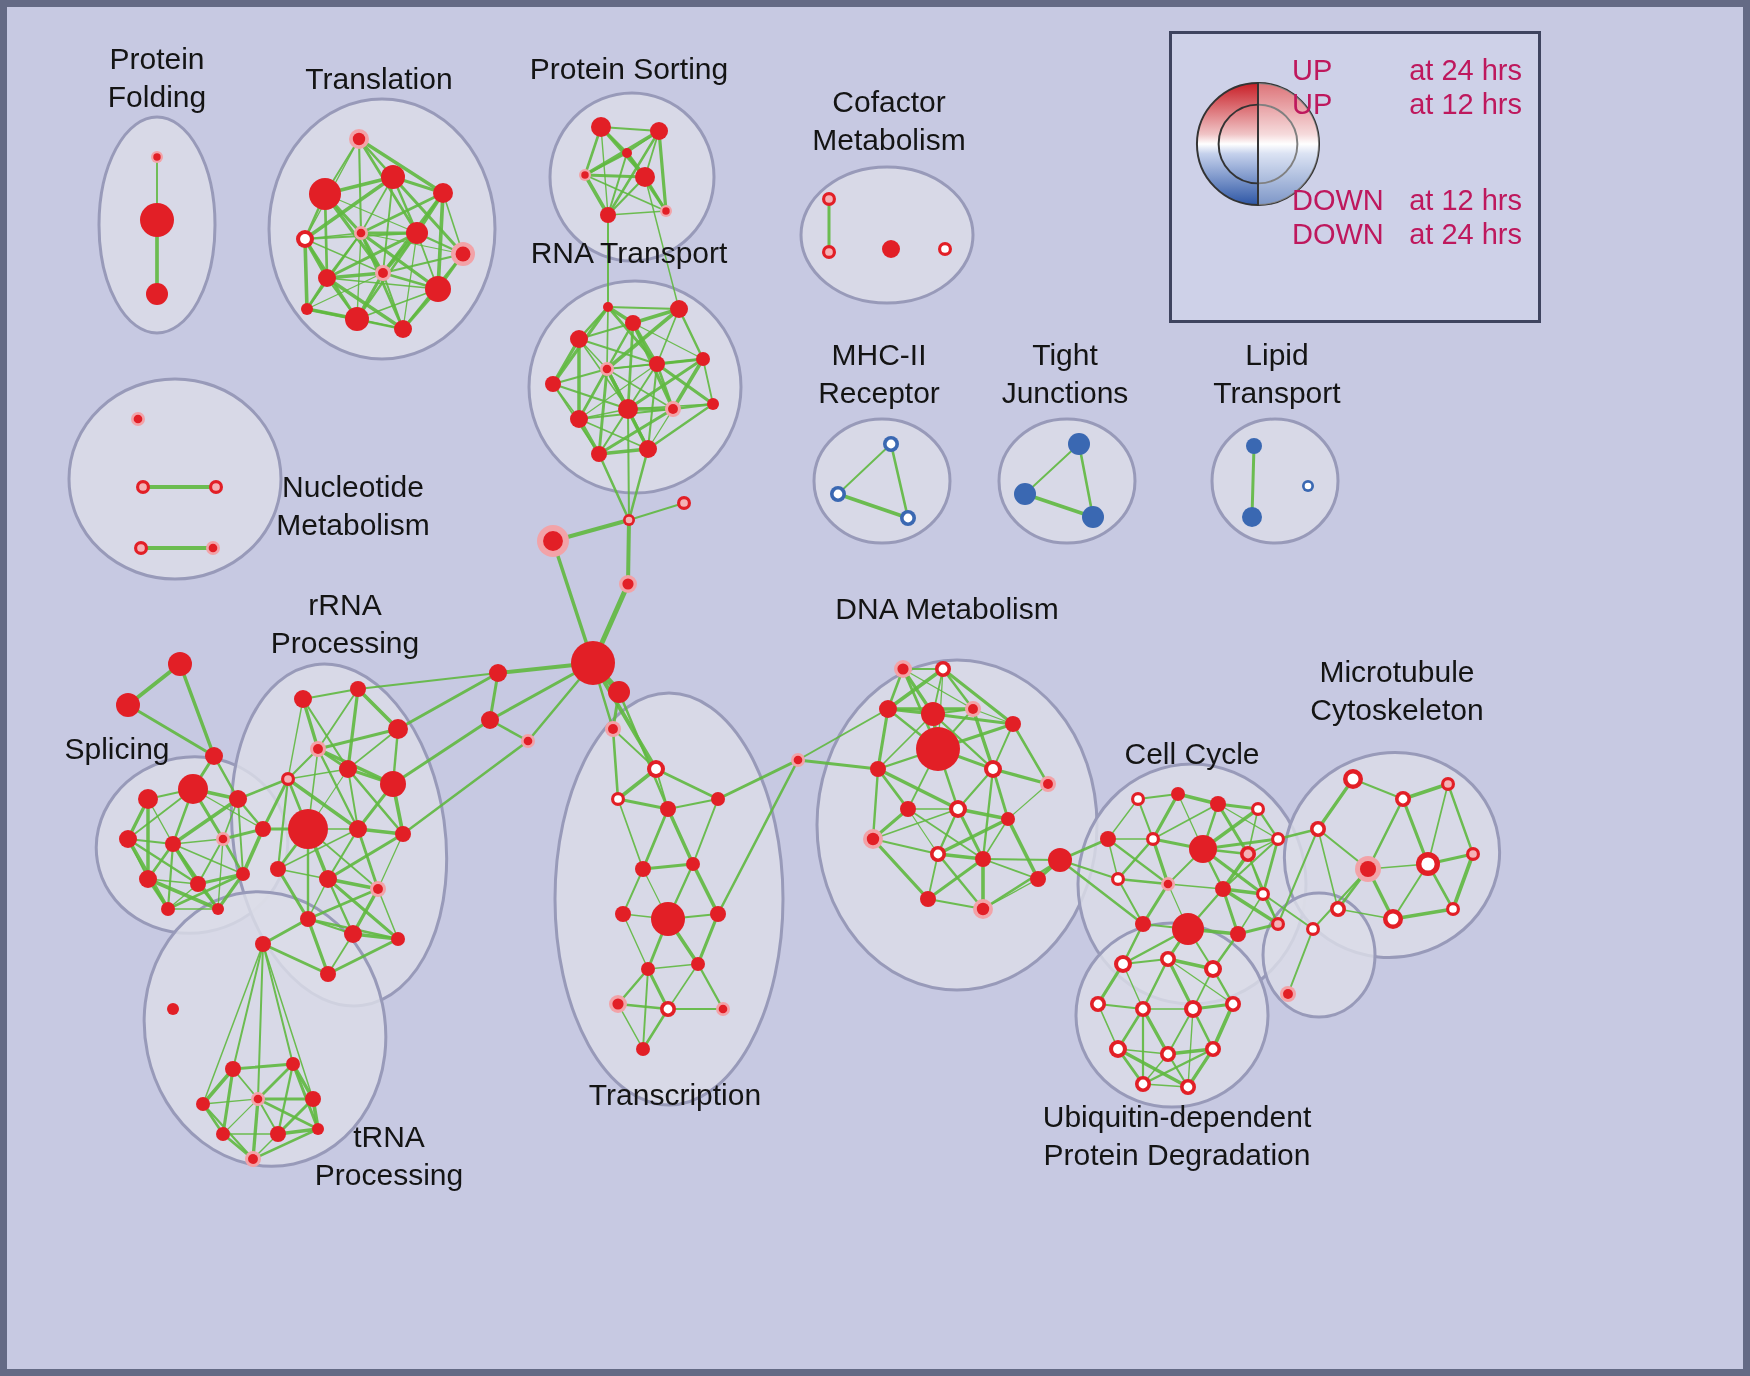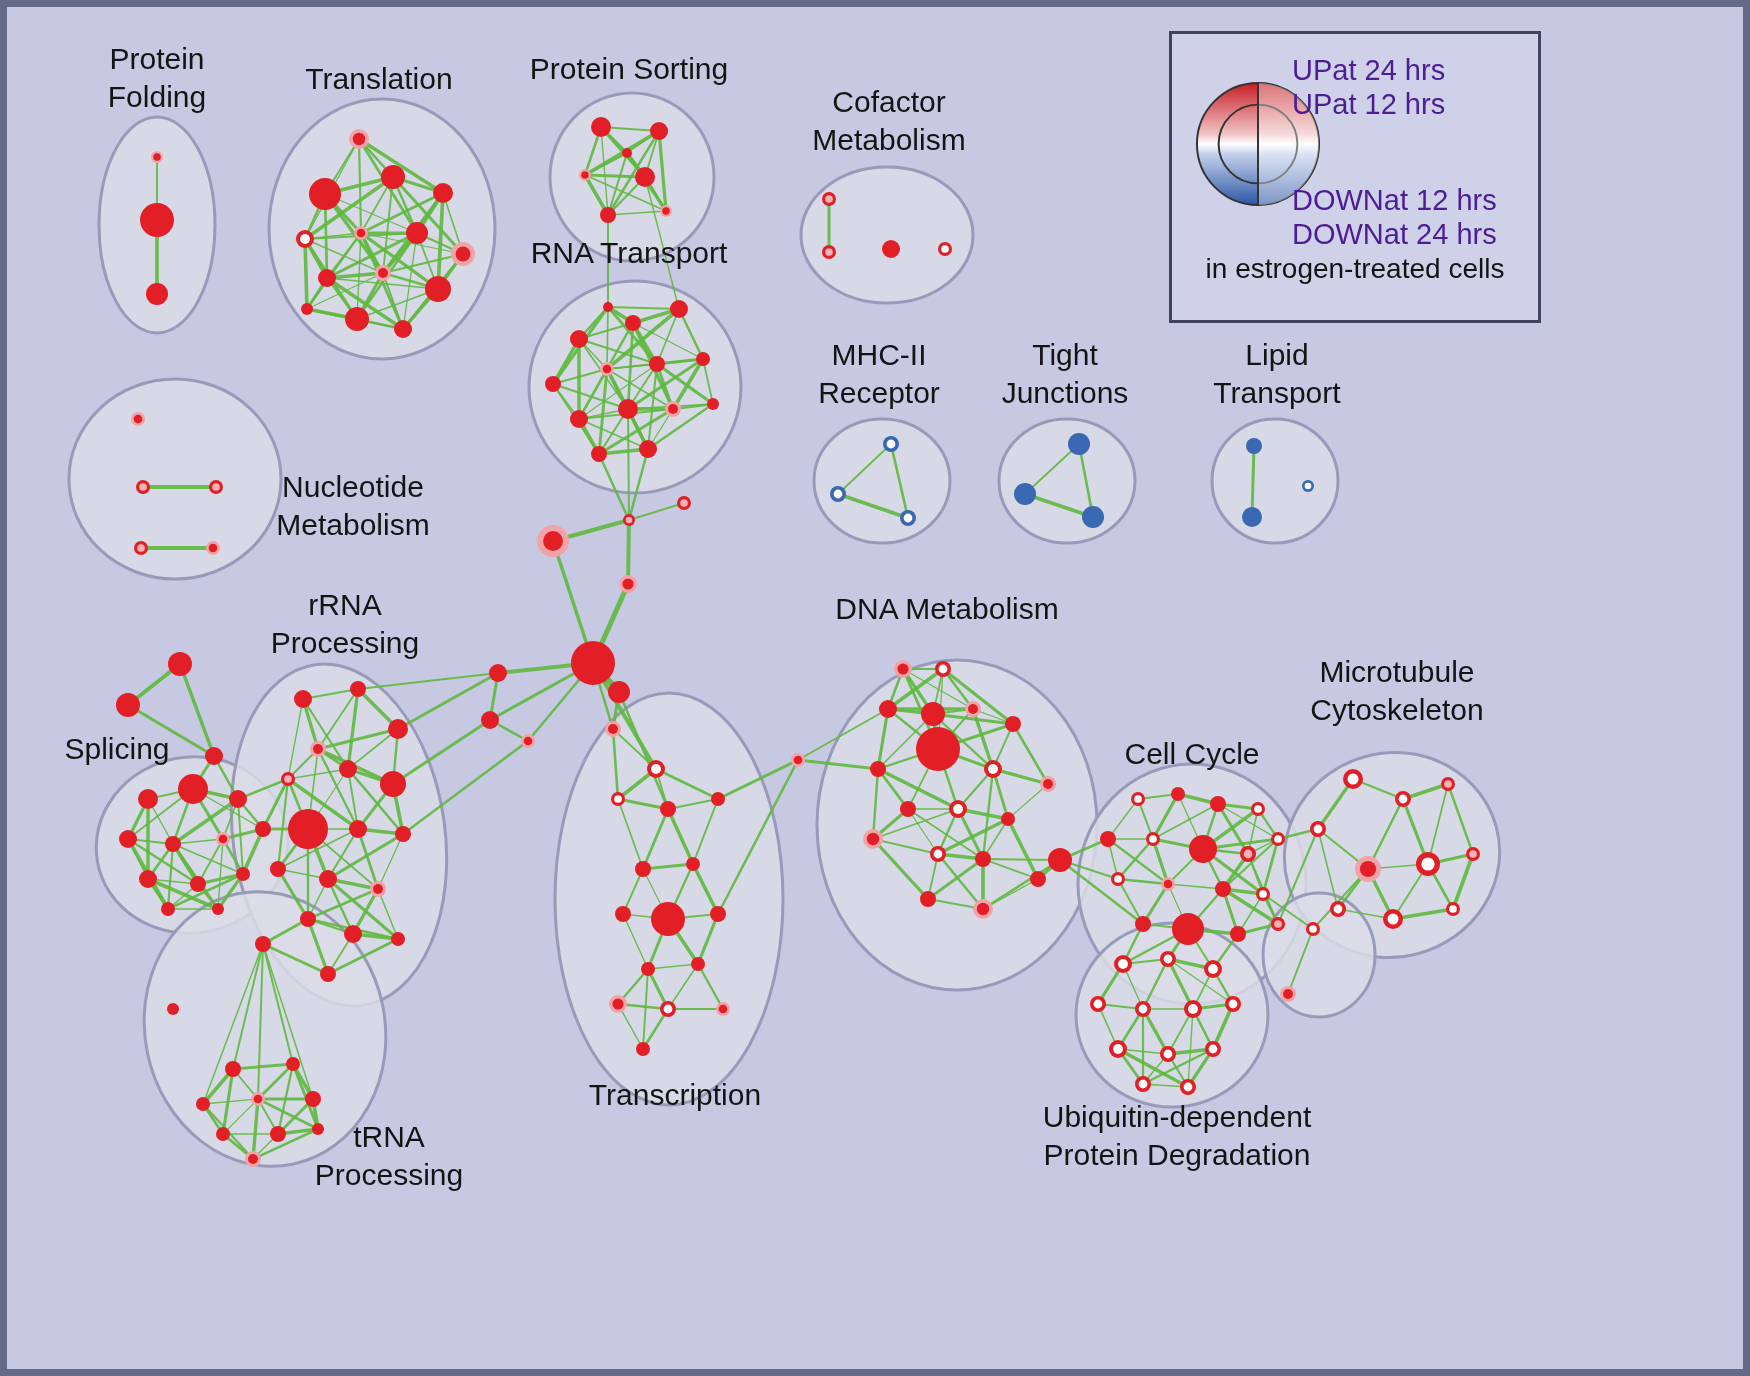--- a/index.html
+++ b/index.html
@@ -26,22 +26,22 @@
     background:#ced1e8;
     border:3px solid #3f445f;
     box-sizing:border-box;
   }
   #legend .glyph{
     position:absolute;left:22px;top:46px;
     width:128px;height:128px;
   }
   .legend-row{
     position:absolute;left:120px;right:16px;
-    display:flex;
-    font-size:29px;color:#4c1d95;white-space:nowrap;
+    display:flex;justify-content:space-between;
+    font-size:29px;color:#be185d;white-space:nowrap;
   }
   #legend-row-0{top:20px;}
   #legend-row-1{top:54px;}
   #legend-row-2{top:150px;}
   #legend-row-3{top:184px;}
   .legend-footer{
     position:absolute;left:0;right:0;top:218px;
     text-align:center;font-size:28px;color:#141414;line-height:33px;
   }
 </style>
@@ -903,17 +903,16 @@
     <div class="legend-row" id="legend-row-2">
       <span>DOWN</span>
       <span>at 12 hrs</span>
     </div>
     <div class="legend-row" id="legend-row-3">
       <span>DOWN</span>
       <span>at 24 hrs</span>
     </div>
 
     <div class="legend-footer">
-      <div>in estrogen-treated cells</div>
     </div>
   </div>
 
 </div>
 
 </body></html>

